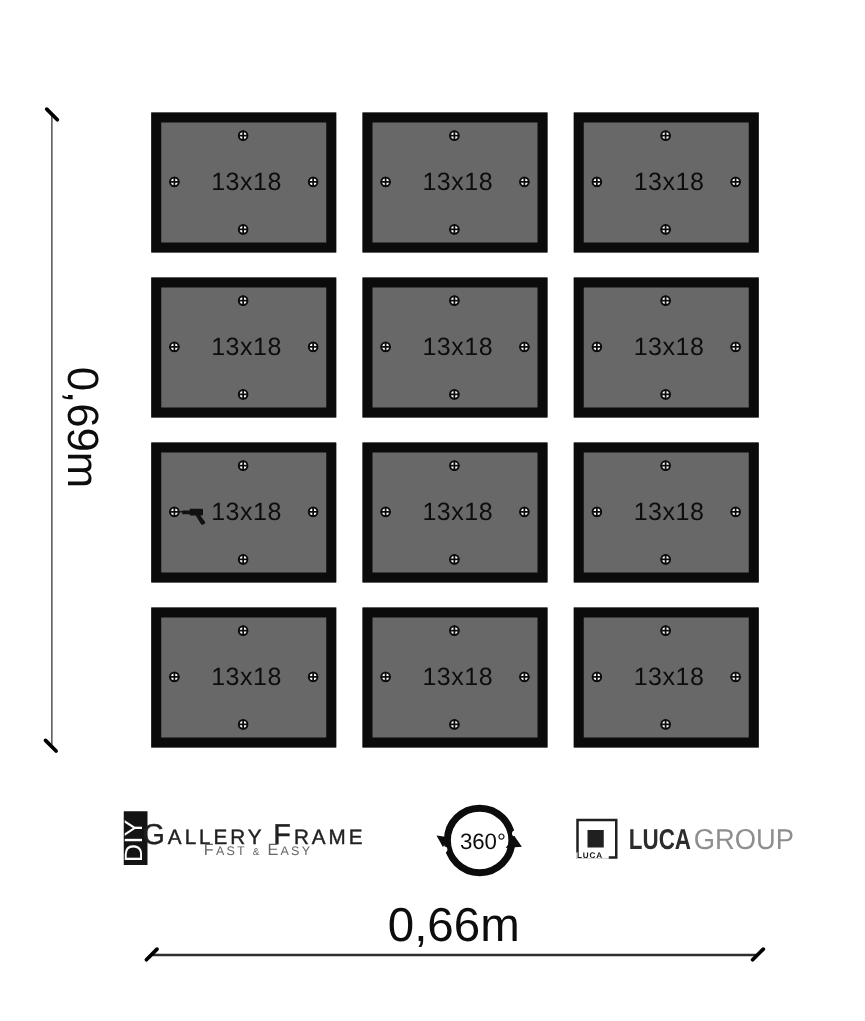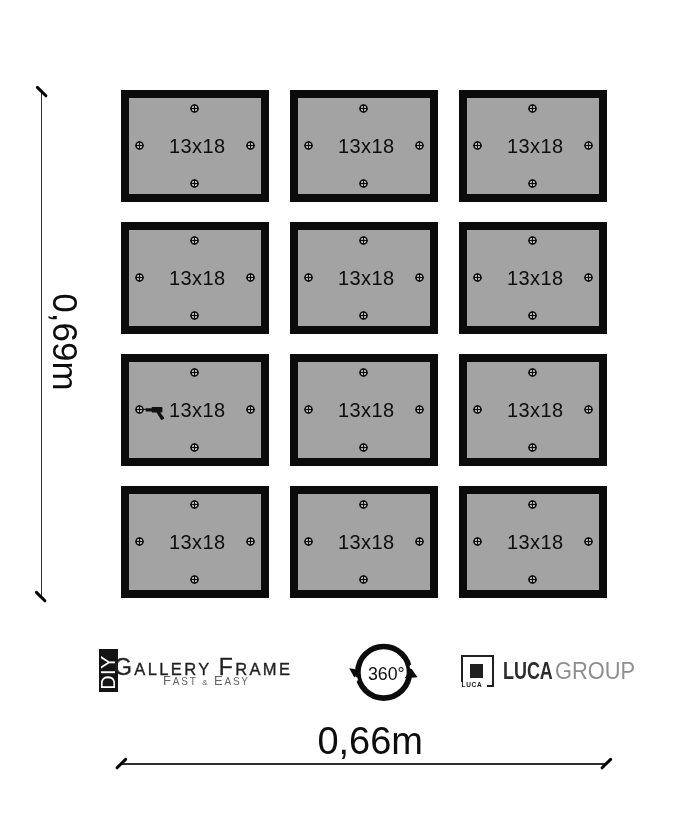--- a/index.html
+++ b/index.html
@@ -1,17 +1,17 @@
 <!DOCTYPE html>
 <html><head>
 <meta charset="utf-8">
 <style>
 html,body{margin:0;padding:0;background:#ffffff;}
 body{width:692px;height:817px;position:relative;font-family:"Liberation Sans",sans-serif;overflow:hidden;filter:grayscale(1);}
-.frame{position:absolute;width:148px;height:112px;box-sizing:border-box;border:8.5px solid #0b0b0b;background:#a3a3a3;}
+.frame{position:absolute;width:148px;height:112px;box-sizing:border-box;border:8.5px solid #0b0b0b;background:#ef4444;}
 .mk{position:absolute;}
 .lab{position:absolute;left:2.2px;top:0;right:-2.2px;bottom:0;display:flex;align-items:center;justify-content:center;font-size:20px;color:#0d0d0d;letter-spacing:0.4px;}
 .tick{position:absolute;width:15px;height:3.4px;background:#000;border-radius:1.5px;}
 .dimline{position:absolute;background:#2f2f2f;}
 </style>
 </head>
 <body>
 
 <div class="frame" style="left:121px;top:90px">
 
@@ -420,21 +420,21 @@
 <div class="tick" style="left:33.2px;top:595px;transform:rotate(45deg)"></div>
 
 <div style="position:absolute;left:15px;top:322px;width:100px;height:40px;line-height:40px;text-align:center;font-size:35px;color:#0d0d0d;transform:rotate(90deg)">0,69m</div>
 
 <div class="dimline" style="left:121px;top:763.2px;width:485px;height:1.6px"></div>
 
 <div class="tick" style="left:114px;top:762.3px;transform:rotate(-45deg)"></div>
 
 <div class="tick" style="left:598.5px;top:762px;transform:rotate(-45deg)"></div>
 
-<div style="position:absolute;left:303px;top:720px;width:120px;text-align:right;font-size:38px;color:#0d0d0d">0,66m</div>
+<div style="position:absolute;left:303px;top:720px;width:120px;text-align:center;font-size:38px;color:#0d0d0d">0,66m</div>
 
 <div style="position:absolute;left:99px;top:649px;width:19px;height:43px;background:#141414"></div>
 
 <div style="position:absolute;left:99px;top:650.5px;width:19px;height:43px;display:flex;align-items:center;justify-content:center">
     <span style="color:#fff;font-size:20px;transform:rotate(-90deg);letter-spacing:0.3px">DIY</span>
   </div>
 
 <div style="position:absolute;left:114px;top:653.5px;letter-spacing:2.4px;color:#231f20;-webkit-text-stroke:0.35px #231f20;white-space:nowrap;line-height:normal"><span style="font-size:23px">G</span><span style="font-size:16.5px">ALLERY&nbsp;</span><span style="font-size:23px">F</span><span style="font-size:16.5px">RAME</span></div>
 
 <div style="position:absolute;left:163px;top:671px;letter-spacing:1.8px;color:#15803d;white-space:nowrap"><span style="font-size:13px">F</span><span style="font-size:10px">AST&nbsp;</span><span style="font-size:8px">&amp;</span><span style="font-size:10px">&nbsp;</span><span style="font-size:13px">E</span><span style="font-size:10px">ASY</span></div>

